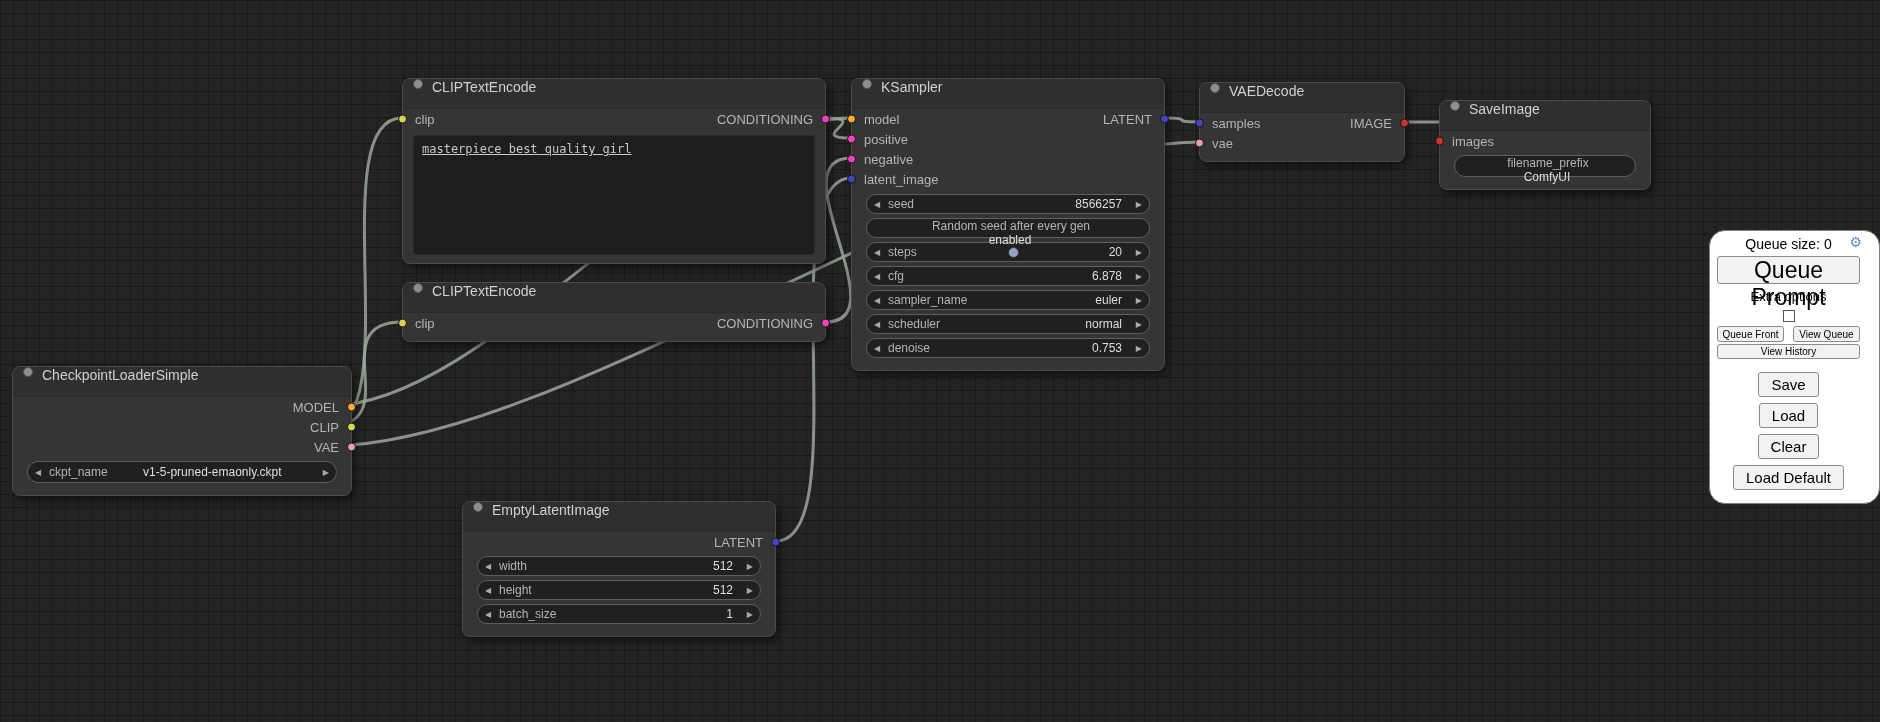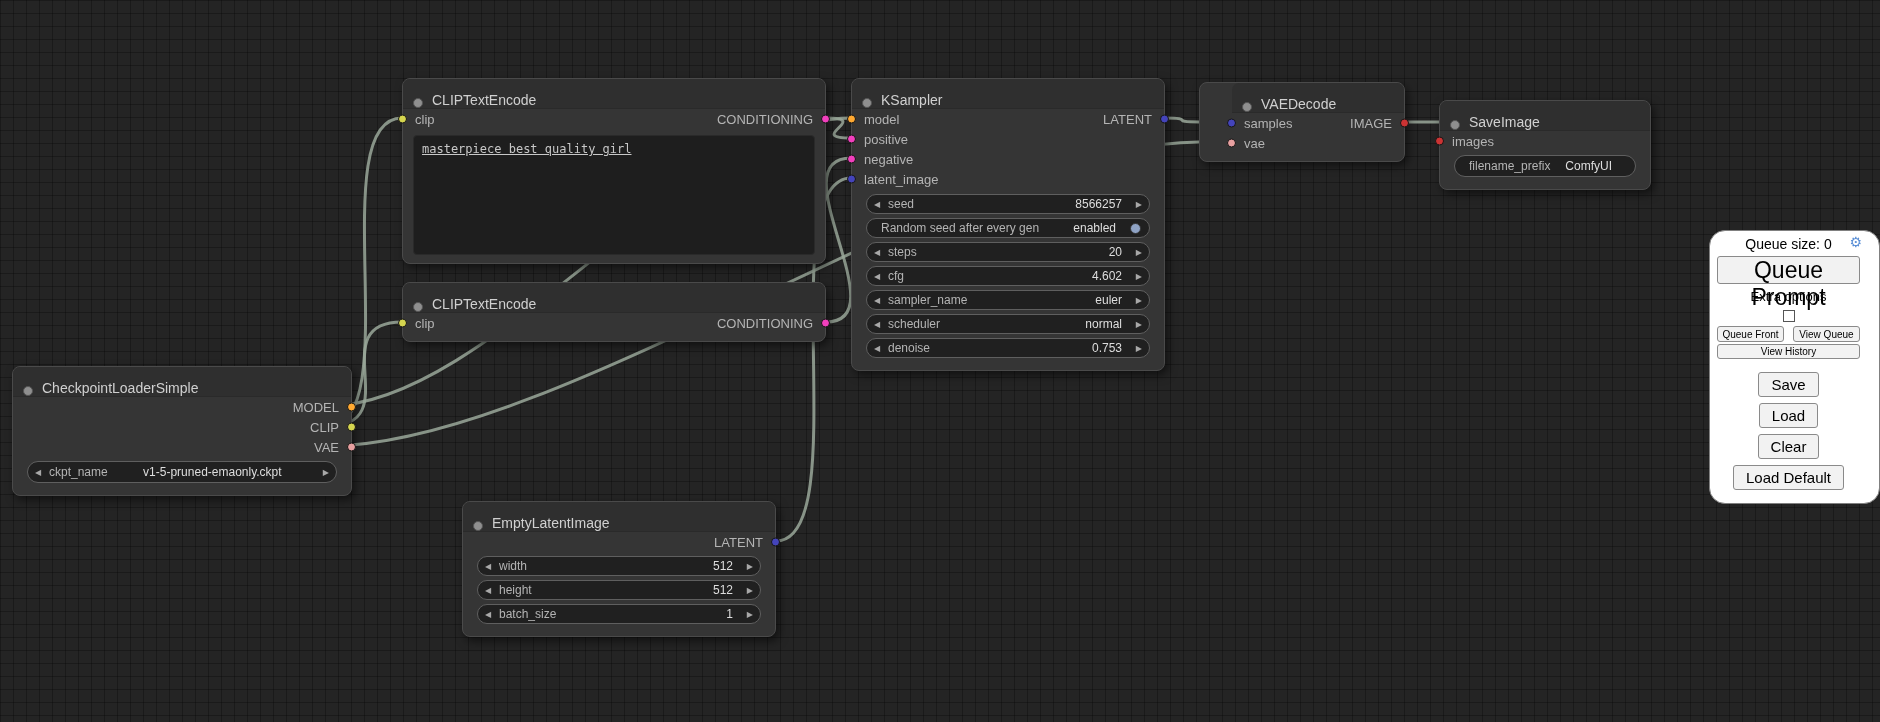--- a/index.html
+++ b/index.html
@@ -22,21 +22,21 @@
   .node {
     position: absolute; z-index: 2;
     background: #353535;
     border: 1px solid #4a4a4a;
     border-radius: 8px;
     box-shadow: 3px 4px 10px rgba(0,0,0,0.55);
     padding-bottom: 8px;
     color: #b4b4b4; font-size: 13px;
   }
   .node-title {
-    height: 30px; display: flex; align-items: flex-end;
+    height: 30px; display: flex; align-items: flex-start;
     background: #2f2f2f; border-radius: 7px 7px 0 0;
     border-bottom: 1px solid #2a2a2a;
     padding: 0 10px; color: #d0d0d0; font-size: 14px;
   }
   .title-dot {
     width: 10px; height: 10px; border-radius: 50%;
     background: #8f8f8f; border: 1px solid #555; margin-right: 9px; flex: none;
   }
   .slot-row {
     position: relative; height: 20px;
@@ -61,37 +61,37 @@
   .widget.tall { height: 22px; border-radius: 11px; }
   .w-arrow { color: #a8a8a8; font-size: 8px; width: 12px; flex: none; cursor: pointer; }
   .w-arrow.right { text-align: right; }
   .w-label { margin-left: 2px; white-space: nowrap; }
   .w-value { flex: 1; text-align: right; margin: 0 8px; color: #dedede; white-space: nowrap; }
   .w-value.center { text-align: center; }
   .toggle-dot {
     width: 11px; height: 11px; border-radius: 50%;
     background: #8fa3c5; border: 1px solid #333; margin-left: 6px; flex: none;
   }
-  .widget.no-arrows { padding: 0 8px 0 12px; }
+  .widget.no-arrows { padding: 0 8px 0 12px; flex-direction: column; }
 
   textarea.prompt {
     display: block; width: calc(100% - 20px); margin: 6px 10px 0 10px;
     background: #1e1e1e; border: 1px solid #2a2a2a; border-radius: 4px;
     color: #c8c8c8; font-family: "DejaVu Sans Mono", monospace; font-size: 12px;
     padding: 6px 8px; resize: none; outline: none;
   }
   .ta-pos { height: 120px; text-decoration: underline; }
   .ta-neg { height: 136px; }
 
   
   #node-checkpoint   { left: 12px;   top: 366px; width: 340px; }
   #node-clip-pos     { left: 402px;  top: 78px;  width: 424px; }
   #node-clip-neg     { left: 402px;  top: 282px; width: 424px; }
   #node-ksampler     { left: 851px;  top: 78px;  width: 314px; }
-  #node-vaedecode    { left: 1199px; top: 82px;  width: 206px; padding-left: 32px; }
+  #node-vaedecode    { left: 1199px; top: 82px;  width: 206px; }
   #node-saveimage    { left: 1439px; top: 100px;  width: 212px; }
   #node-emptylatent  { left: 462px;  top: 501px; width: 314px; }
   .widgets { margin-top: 5px; }
   #node-checkpoint .widgets, #node-saveimage .widgets, #node-emptylatent .widgets { margin-top: 4px; }
 
   
   .menu {
     position: absolute; z-index: 3;
     left: 1709px; top: 230px; width: 171px;
     background: #ffffff; border: 1px solid #808080; border-radius: 16px;
@@ -222,21 +222,21 @@
     </div>
     <div class="widget">
       <span class="w-arrow">◀</span>
       <span class="w-label">steps</span>
       <span class="w-value">20</span>
       <span class="w-arrow right">▶</span>
     </div>
     <div class="widget">
       <span class="w-arrow">◀</span>
       <span class="w-label">cfg</span>
-      <span class="w-value">4.602</span>
+      <span class="w-value">6.878</span>
       <span class="w-arrow right">▶</span>
     </div>
     <div class="widget">
       <span class="w-arrow">◀</span>
       <span class="w-label">sampler_name</span>
       <span class="w-value">euler</span>
       <span class="w-arrow right">▶</span>
     </div>
     <div class="widget">
       <span class="w-arrow">◀</span>

